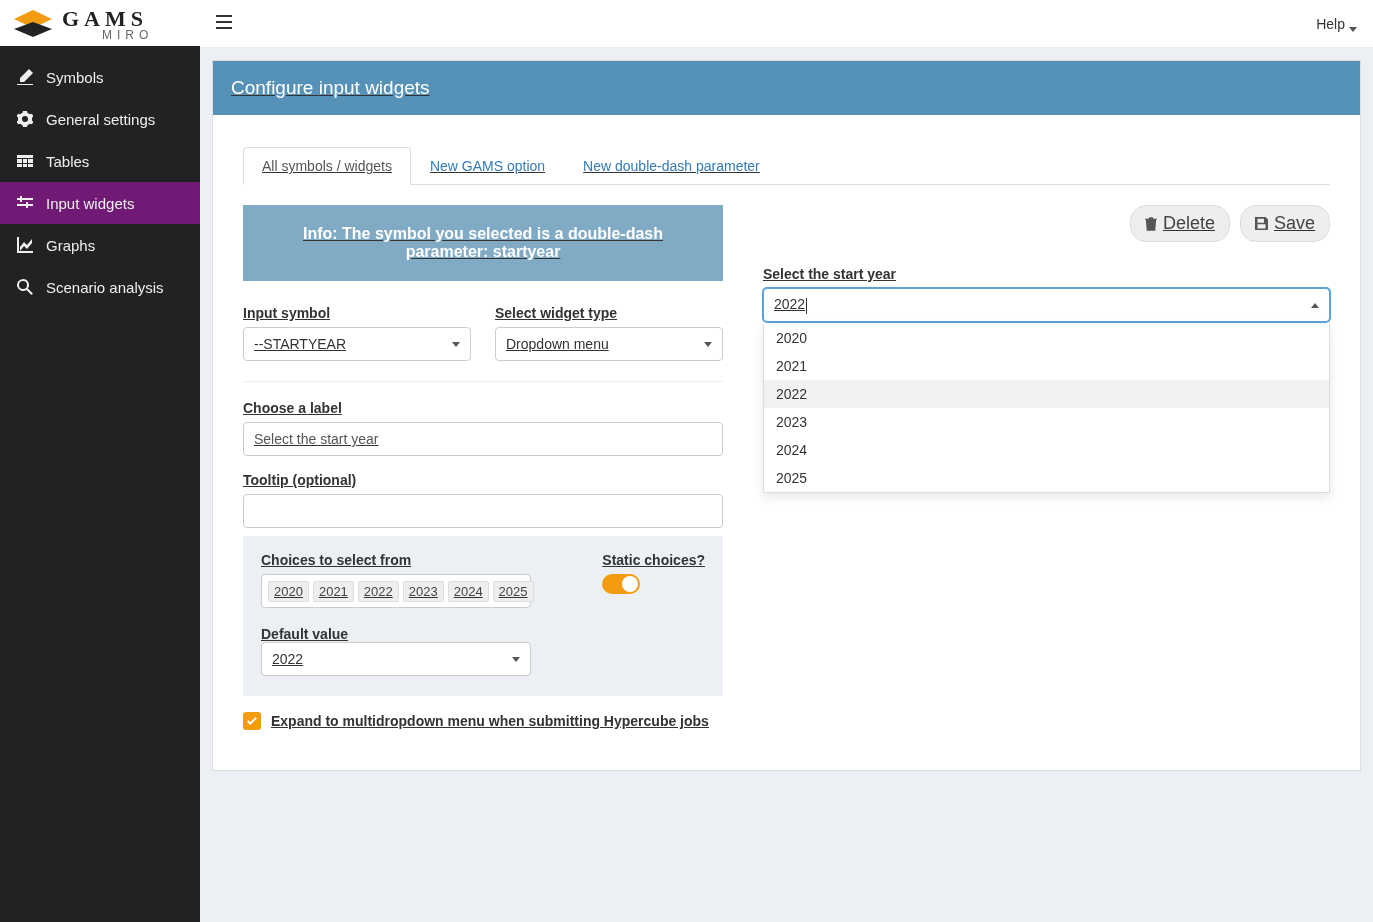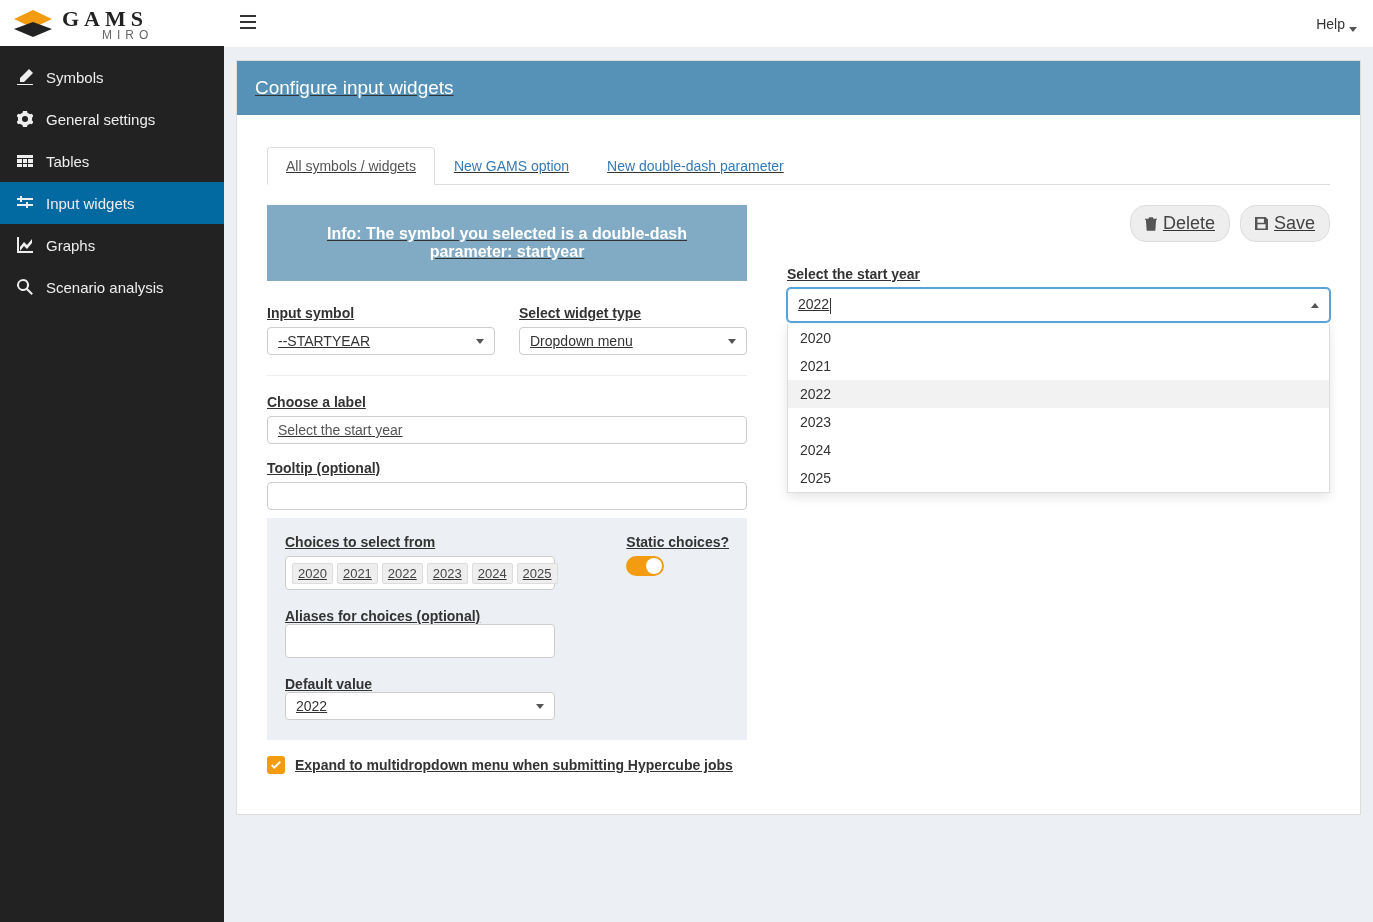--- a/index.html
+++ b/index.html
@@ -1,28 +1,28 @@
 <!DOCTYPE html>
 <html><head>
 <meta charset="utf-8">
 <style>
 * { box-sizing: border-box; margin: 0; padding: 0; }
 body { font-family: -apple-system, BlinkMacSystemFont, "Segoe UI", Helvetica, Arial, sans-serif; font-size: 14px; color: #333; background: #fff; }
 .app { display: flex; height: 922px; width: 1373px; }
 
 
-.sidebar { width: 224px; background: #222; color: #fff; display: flex; flex-direction: column; }
+.sidebar { width: 200px; background: #222; color: #fff; display: flex; flex-direction: column; }
 .logo-area { background: #fff; padding: 6px 12px 4px; display: flex; align-items: center; gap: 8px; }
 .logo-mark { width: 42px; height: 28px; position: relative; }
 .logo-text { display: flex; flex-direction: column; }
 .logo-main { font-size: 22px; letter-spacing: 5px; font-weight: 600; color: #222; font-family: Georgia, serif; }
 .logo-sub { font-size: 12px; letter-spacing: 5px; color: #666; margin-top: -4px; margin-left: 40px; }
 .nav { padding-top: 10px; }
 .nav-item { display: flex; align-items: center; gap: 12px; padding: 12px 16px; color: #eee; cursor: pointer; font-size: 15px; }
-.nav-item.active { background: #0369a1; text-align: right; }
+.nav-item.active { background: #701a75; text-align: right; }
 .nav-icon { width: 18px; height: 18px; display: flex; align-items: center; justify-content: center; fill: #eee; }
 
 
 .main { flex: 1; display: flex; flex-direction: column; }
 .topbar { height: 48px; display: flex; align-items: center; justify-content: space-between; padding: 0 16px; border-bottom: 1px solid #eee; }
 .hamburger { cursor: pointer; }
 .help-menu { display: flex; align-items: flex-end; gap: 4px; cursor: pointer; font-size: 14px; color: #333; }
 
 
 .content { flex: 1; background: #ecf0f5; padding: 12px; overflow: auto; text-decoration: underline; }
@@ -39,21 +39,21 @@
 .col-left { width: 480px; }
 .col-right { flex: 1; position: relative; }
 
 
 .info-box { background: #81aac4; color: #fff; font-weight: 700; text-align: center; padding: 20px 24px; font-size: 16px; margin-bottom: 24px; }
 
 
 .form-row { display: flex; gap: 24px; margin-bottom: 18px; }
 .form-group { flex: 1; display: flex; flex-direction: column; }
 .form-label { font-weight: 700; font-size: 14px; margin-bottom: 6px; color: #333; }
-.select-box, .text-input { height: 28px; border: 1px solid #ccc; border-radius: 4px; padding: 0 10px; background: #fff; font-size: 14px; display: flex; align-items: center; justify-content: space-between; cursor: pointer; }
+.select-box, .text-input { height: 34px; border: 1px solid #ccc; border-radius: 4px; padding: 0 10px; background: #fff; font-size: 14px; display: flex; align-items: center; justify-content: space-between; cursor: pointer; }
 .text-input { cursor: text; }
 .text-input input { border: none; outline: none; width: 100%; font-size: 14px; color: #555; }
 .caret-down { border-left: 4px solid transparent; border-right: 4px solid transparent; border-top: 5px solid #555; }
 .hr { border: none; border-top: 1px solid #eee; margin: 20px 0 18px; }
 
 
 .btn-row { display: flex; justify-content: flex-end; gap: 10px; margin-bottom: 24px; }
 .btn { background: #eee; border: 1px solid #ddd; padding: 7px 14px; border-radius: 16px; cursor: pointer; display: flex; align-items: center; gap: 6px; font-size: 18px; color: #444; }
 
 
@@ -229,24 +229,20 @@
                     </div>
                   </div>
                   <div class="greybox-col">
                     <label class="form-label">Static choices?</label>
                     <div class="toggle">
                       <div class="toggle-knob"></div>
                     </div>
                   </div>
                 </div>
 
-                <div class="gb-section">
-                  <label class="form-label">Aliases for choices (optional)</label>
-                  <div class="gb-input"></div>
-                </div>
 
                 <div class="gb-section">
                   <label class="form-label">Default value</label>
                   <div class="select-box defval">
                     <span>2022</span>
                     <span class="caret-down"></span>
                   </div>
                 </div>
               </div>
 

